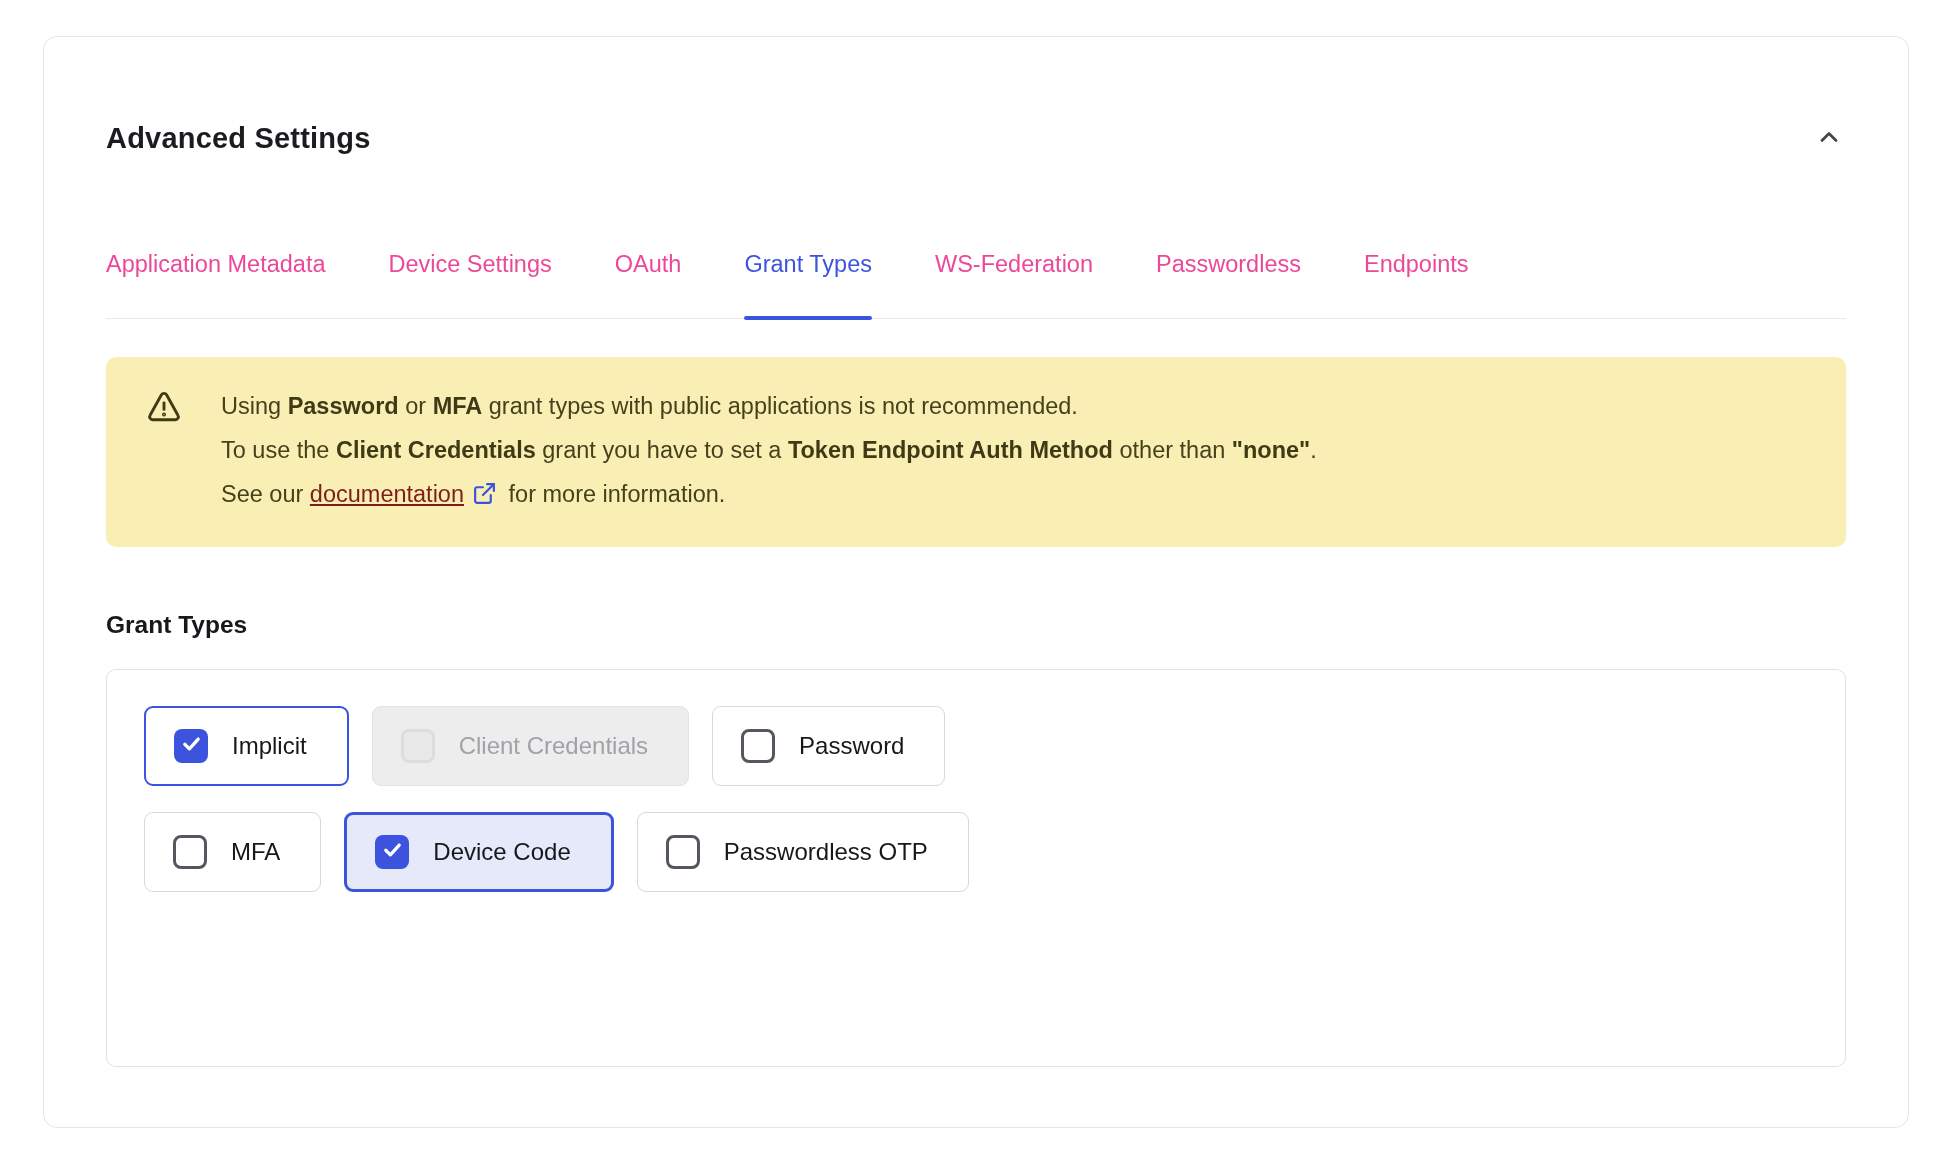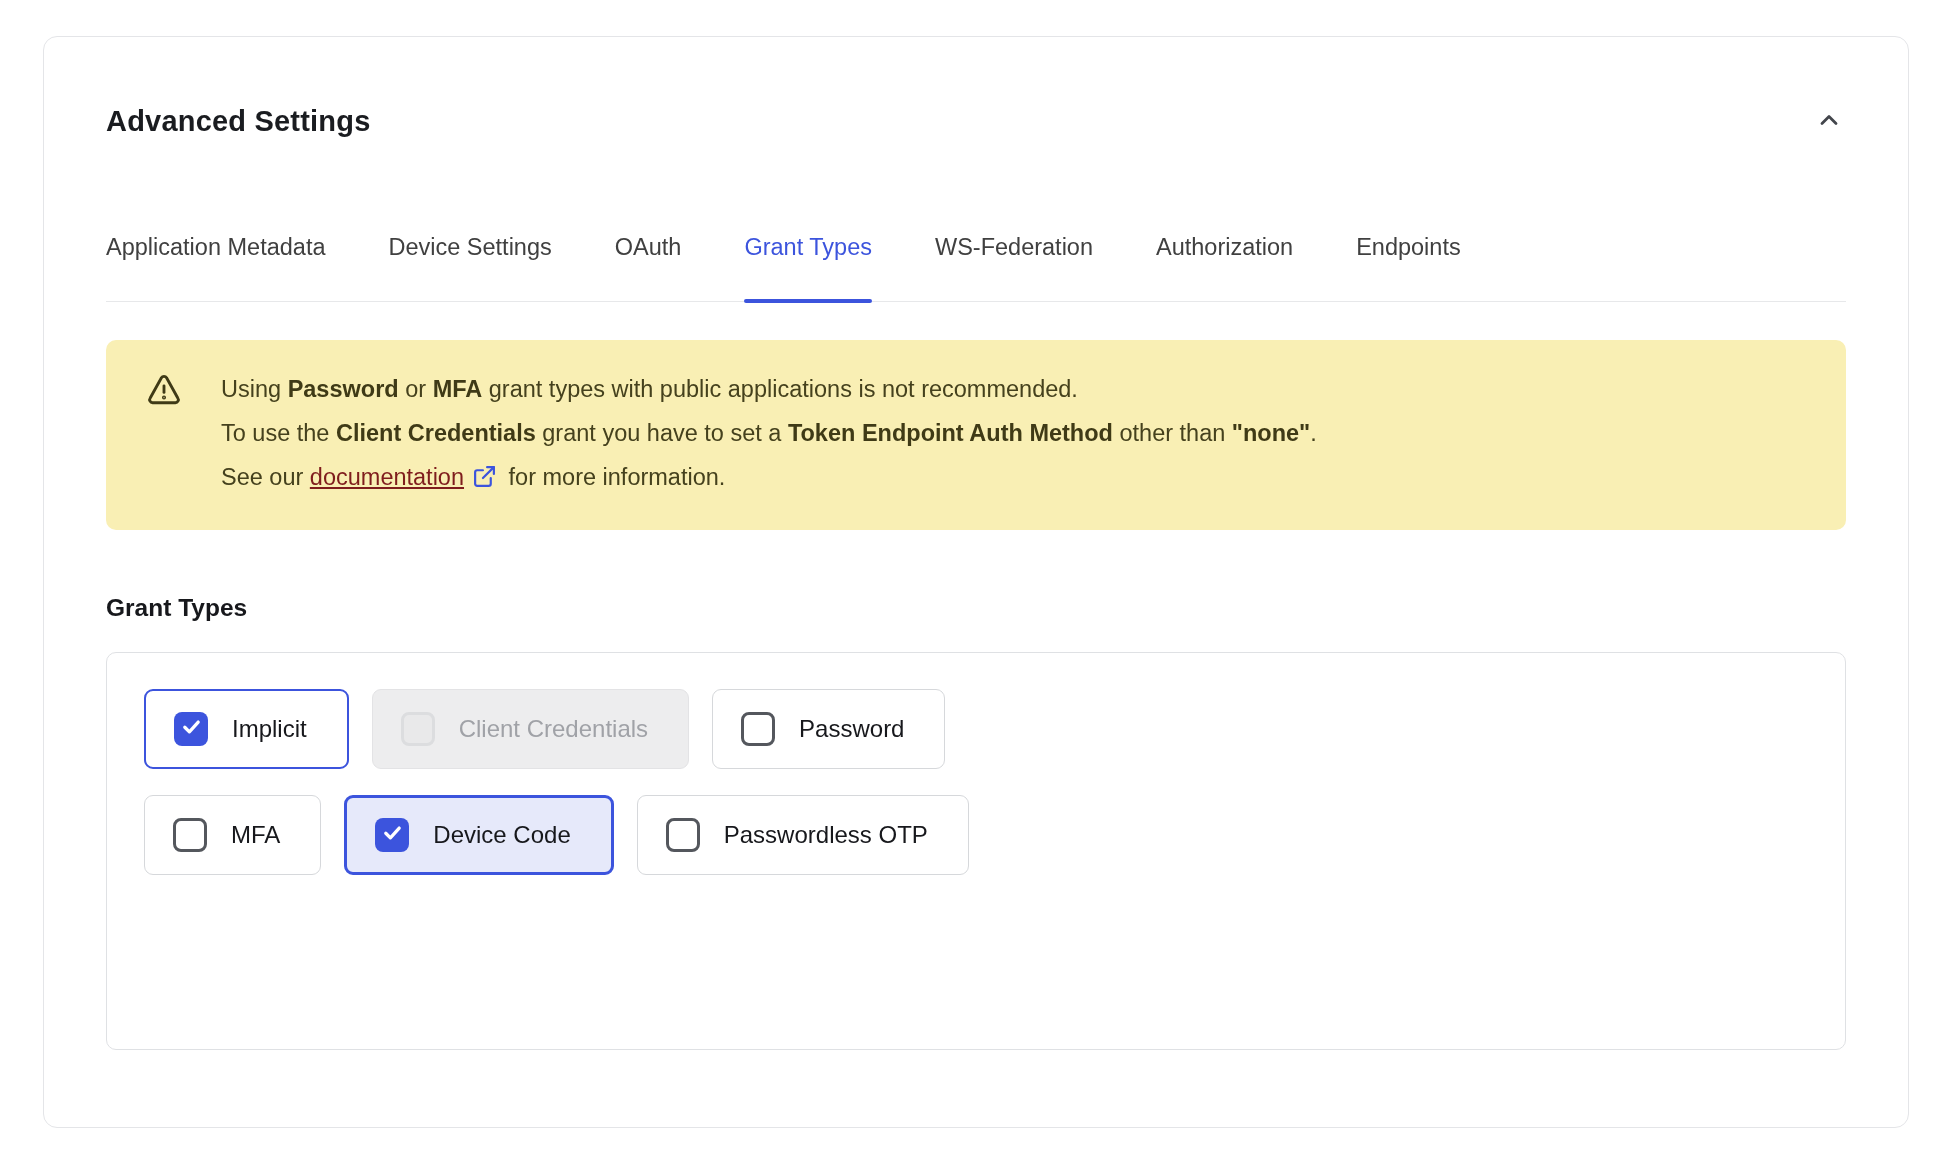--- a/index.html
+++ b/index.html
@@ -14,21 +14,21 @@
     position: absolute;
     left: 43px; top: 36px;
     width: 1866px; height: 1092px;
     background: #ffffff;
     border: 1px solid #e4e5e8;
     border-radius: 14px;
     padding: 0 62px;
   }
   
   .header-row {
-    margin-top: 67px;
+    margin-top: 84px;
     display: flex;
     align-items: center;
     justify-content: space-between;
     text-align: right;
   }
   .page-title {
     font-size: 29px;
     font-weight: 700;
     color: #1a1c20;
     letter-spacing: 0.2px;
@@ -42,21 +42,21 @@
 
   
   .tabs {
     margin-top: 96px;
     display: flex;
     gap: 63px;
     border-bottom: 1px solid #e7e8ea;
   }
   .tab {
     font-size: 23.5px;
-    color: #404040;
+    color: #ec4899;
     padding-bottom: 40px;
     position: relative;
     cursor: pointer;
     white-space: nowrap;
   }
   .tab.active { color: #3c54dd; }
   .tab.active::after {
     content: "";
     position: absolute;
     left: 0; right: 0; bottom: -2px;
@@ -160,21 +160,21 @@
       </span>
     </button>
   </div>
 
   <div class="tabs">
     <div class="tab">Application Metadata</div>
     <div class="tab">Device Settings</div>
     <div class="tab">OAuth</div>
     <div class="tab active">Grant Types</div>
     <div class="tab">WS-Federation</div>
-    <div class="tab">Authorization</div>
+    <div class="tab">Passwordless</div>
     <div class="tab">Endpoints</div>
   </div>
 
   <div class="banner">
     <span class="banner-icon">
       <svg viewBox="0 0 24 24" fill="none" stroke="#3f3a16" stroke-width="1.9" stroke-linecap="round" stroke-linejoin="round">
         <path d="M10.29 3.86 2.82 17.32a2 2 0 0 0 1.71 3.18h14.94a2 2 0 0 0 1.71-3.18L13.71 3.86a2 2 0 0 0-3.42 0z"></path>
         <line x1="12" y1="9.2" x2="12" y2="13.6"></line>
         <circle cx="12" cy="17" r="0.4" fill="#3f3a16"></circle>
       </svg>

